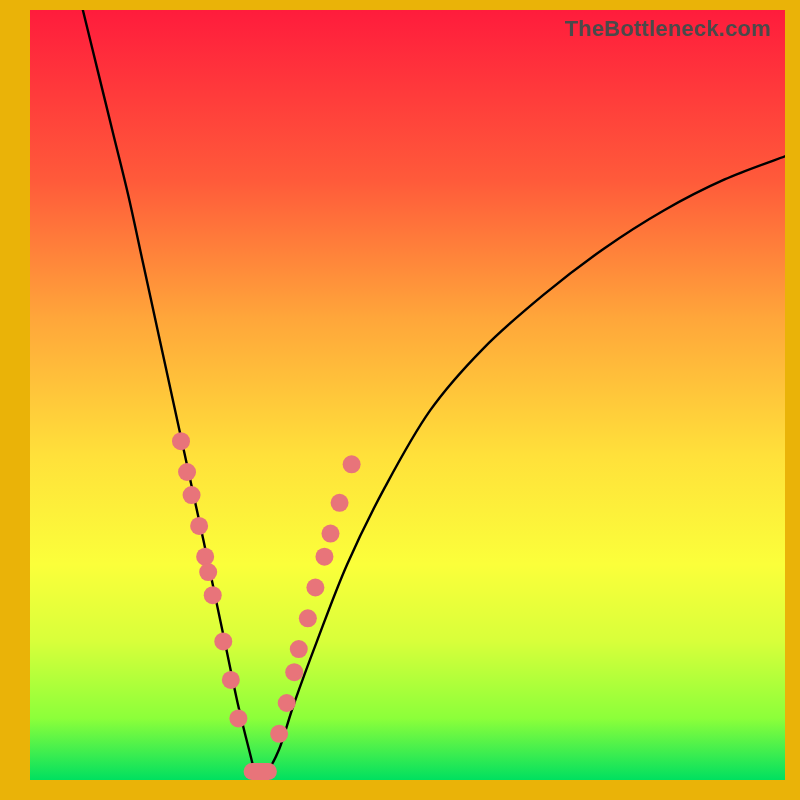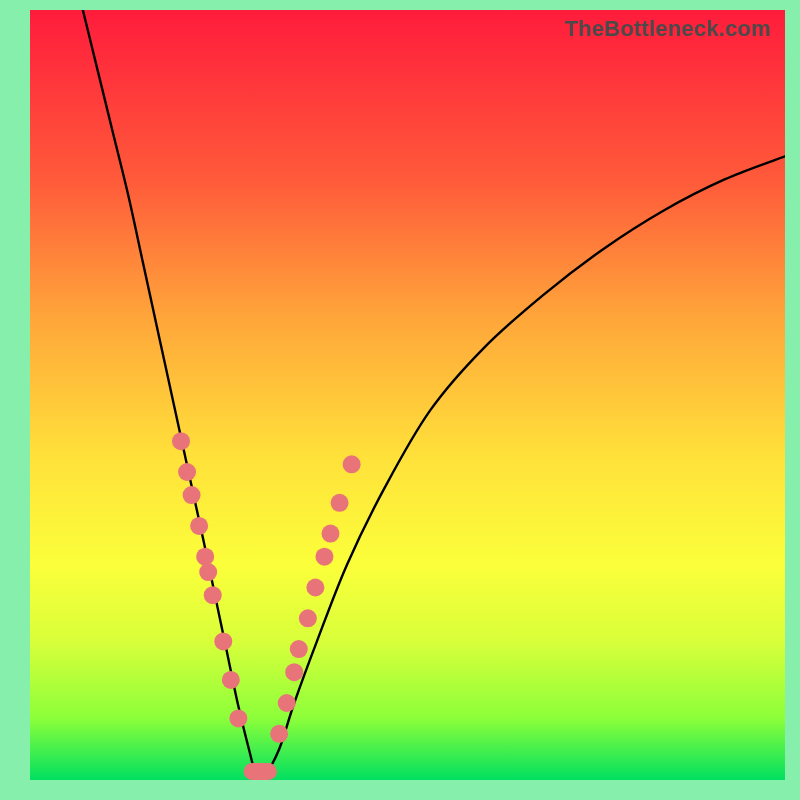--- a/index.html
+++ b/index.html
@@ -7,21 +7,21 @@
     padding: 0;
     width: 800px;
     height: 800px;
     background: #000;
     overflow: hidden;
   }
   .stage {
     position: relative;
     width: 800px;
     height: 800px;
-    background: #86efac;
+    background: #eab308;
   }
   .plot {
     position: absolute;
     left: 30px;
     top: 10px;
     width: 755px;
     height: 770px;
     background: linear-gradient(
       to bottom,
       #ff1c3c 0%,

